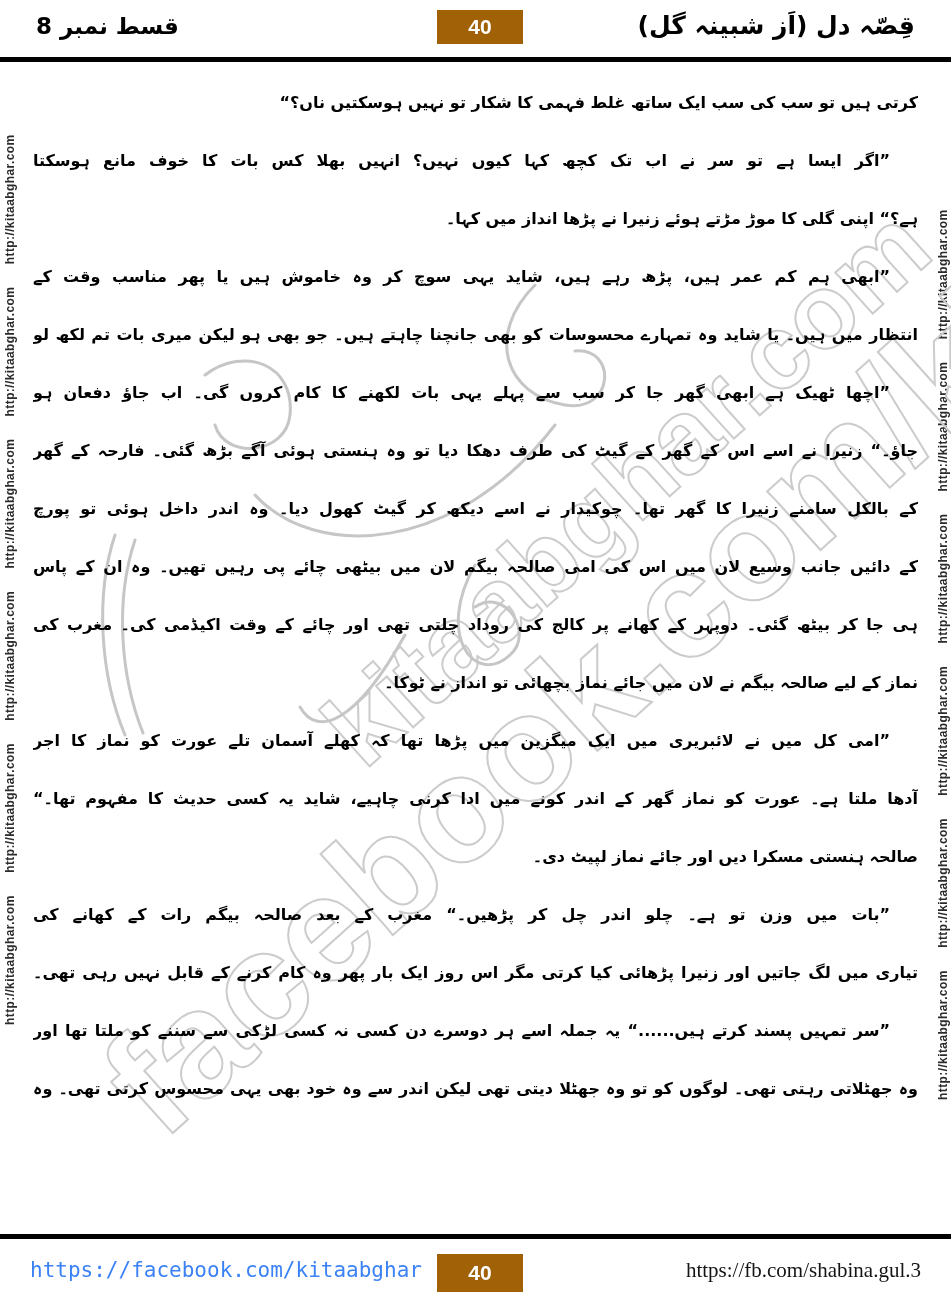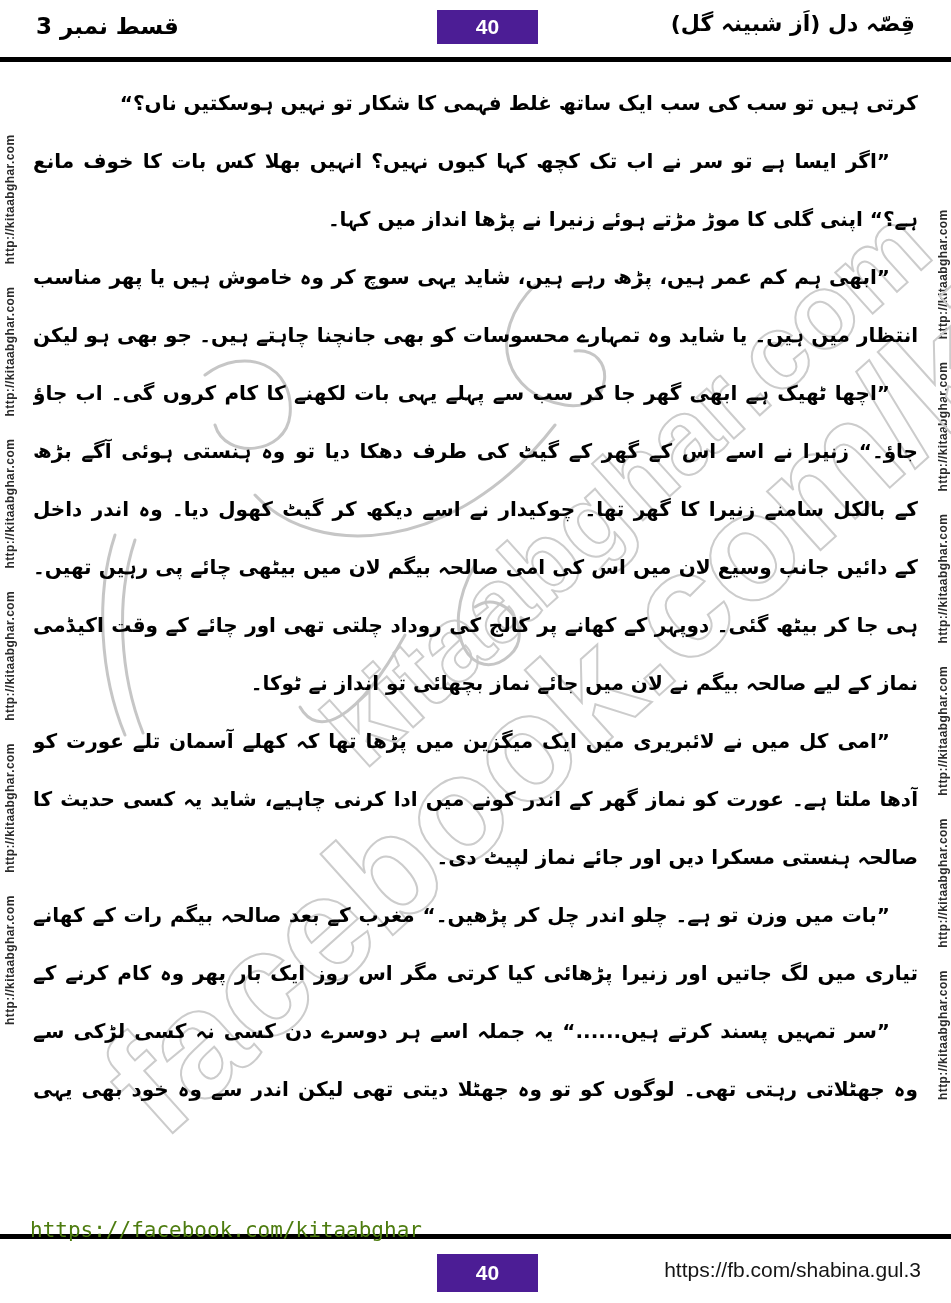--- a/index.html
+++ b/index.html
@@ -3,36 +3,36 @@
 <meta charset="utf-8">
 <style>
   html,body { margin:0; padding:0; background:#e8e8e8; }
   .page {
     position:relative; width:951px; height:1303px; margin:0 auto;
     background:#ffffff; overflow:hidden;
     font-family:"DejaVu Sans", sans-serif; color:#000;
   }
   
   .hdr-left  { position:absolute; top:13px; left:36px;  font-size:23px; font-weight:bold; direction:rtl; }
-  .hdr-right { position:absolute; top:11px; right:36px; font-size:22px; font-weight:bold; direction:rtl; }
+  .hdr-right { position:absolute; top:11px; right:36px; font-size:25px; font-weight:bold; direction:rtl; }
   .page-box  {
-    position:absolute; left:437px; width:101px; background:#4c1d95; color:#fff;
+    position:absolute; left:437px; width:86px; background:#a16207; color:#fff;
     display:flex; align-items:center; justify-content:center;
     font-family:"Liberation Sans", sans-serif; font-size:21px; font-weight:bold;
   }
   .page-box.top    { top:10px;  height:34px; }
   .page-box.bottom { top:1254px; height:38px; }
   .rule { position:absolute; left:0; width:951px; height:5px; background:#000; }
   .rule.top    { top:57px; }
   .rule.bottom { top:1234px; }
 
   
   .body-text { position:absolute; top:74px; left:33px; width:885px; direction:rtl; }
   .line {
-    height:58px; line-height:58px; font-size:20px; font-weight:bold;
+    height:58px; line-height:58px; font-size:16px; font-weight:bold;
     overflow:hidden; color:#000;
   }
   .line.just { text-align:justify; text-align-last:justify; }
   .line.end  { text-align:right; }
   .line.ind  { padding-right:28px; }
 
   
   .edge-wm {
     position:absolute; white-space:nowrap;
     font-family:"Liberation Sans", sans-serif; font-size:12px; font-weight:bold;
@@ -50,21 +50,21 @@
   .diag-wm.one { left:70px;  top:1040px; font-size:150px; transform:rotate(-42deg); }
   .diag-wm.two { left:300px; top:700px;  font-size:105px; transform:rotate(-42deg); }
 
   .calli { position:absolute; left:55px; top:255px; pointer-events:none; }
 </style>
 </head>
 <body>
 
 <div class="page">
 
-  <div class="hdr-left">قسط نمبر 3</div>
+  <div class="hdr-left">قسط نمبر 8</div>
   <div class="page-box top">40</div>
   <div class="hdr-right">قِصّہ دل (اَز شبینہ گل)</div>
   <div class="rule top"></div>
 
   <div class="edge-wm left">http://kitaabghar.com&nbsp;&nbsp;&nbsp;&nbsp;&nbsp;&nbsp;http://kitaabghar.com&nbsp;&nbsp;&nbsp;&nbsp;&nbsp;&nbsp;http://kitaabghar.com&nbsp;&nbsp;&nbsp;&nbsp;&nbsp;&nbsp;http://kitaabghar.com&nbsp;&nbsp;&nbsp;&nbsp;&nbsp;&nbsp;http://kitaabghar.com&nbsp;&nbsp;&nbsp;&nbsp;&nbsp;&nbsp;http://kitaabghar.com</div>
   <div class="edge-wm right">http://kitaabghar.com&nbsp;&nbsp;&nbsp;&nbsp;&nbsp;&nbsp;http://kitaabghar.com&nbsp;&nbsp;&nbsp;&nbsp;&nbsp;&nbsp;http://kitaabghar.com&nbsp;&nbsp;&nbsp;&nbsp;&nbsp;&nbsp;http://kitaabghar.com&nbsp;&nbsp;&nbsp;&nbsp;&nbsp;&nbsp;http://kitaabghar.com&nbsp;&nbsp;&nbsp;&nbsp;&nbsp;&nbsp;http://kitaabghar.com</div>
 
   <div class="diag-wm one">facebook.com/kitaabghar</div>
   <div class="diag-wm two">kitaabghar.com</div>
 
@@ -95,17 +95,17 @@
       <div class="line just ind">”امی کل میں نے لائبریری میں ایک میگزین میں پڑھا تھا کہ کھلے آسمان تلے عورت کو نماز کا اجر</div>
       <div class="line just">آدھا ملتا ہے۔ عورت کو نماز گھر کے اندر کونے میں ادا کرنی چاہیے، شاید یہ کسی حدیث کا مفہوم تھا۔“</div>
       <div class="line end">صالحہ ہنستی مسکرا دیں اور جائے نماز لپیٹ دی۔</div>
       <div class="line just ind">”بات میں وزن تو ہے۔ چلو اندر چل کر پڑھیں۔“ مغرب کے بعد صالحہ بیگم رات کے کھانے کی</div>
       <div class="line just">تیاری میں لگ جاتیں اور زنیرا پڑھائی کیا کرتی مگر اس روز ایک بار پھر وہ کام کرنے کے قابل نہیں رہی تھی۔</div>
       <div class="line just ind">”سر تمہیں پسند کرتے ہیں......“ یہ جملہ اسے ہر دوسرے دن کسی نہ کسی لڑکی سے سننے کو ملتا تھا اور</div>
       <div class="line just">وہ جھٹلاتی رہتی تھی۔ لوگوں کو تو وہ جھٹلا دیتی تھی لیکن اندر سے وہ خود بھی یہی محسوس کرتی تھی۔ وہ جو عورت</div>
     </div>
 
   <div class="rule bottom"></div>
-  <div style="position:absolute; left:30px; top:1218px; font-family:'DejaVu Sans Mono',monospace; font-size:21px; color:#4d7c0f;">https://facebook.com/kitaabghar</div>
+  <div style="position:absolute; left:30px; top:1258px; font-family:'DejaVu Sans Mono',monospace; font-size:21px; color:#3b82f6;">https://facebook.com/kitaabghar</div>
   <div class="page-box bottom">40</div>
-  <div style="position:absolute; right:30px; top:1258px; font-family:Liberation Sans, sans-serif; font-size:21px; color:#151515;text-align:center;">https://fb.com/shabina.gul.3</div>
+  <div style="position:absolute; right:30px; top:1258px; font-family:Liberation Serif, serif; font-size:21px; color:#151515;text-align:center;">https://fb.com/shabina.gul.3</div>
 
 </div>
 
 </body></html>

